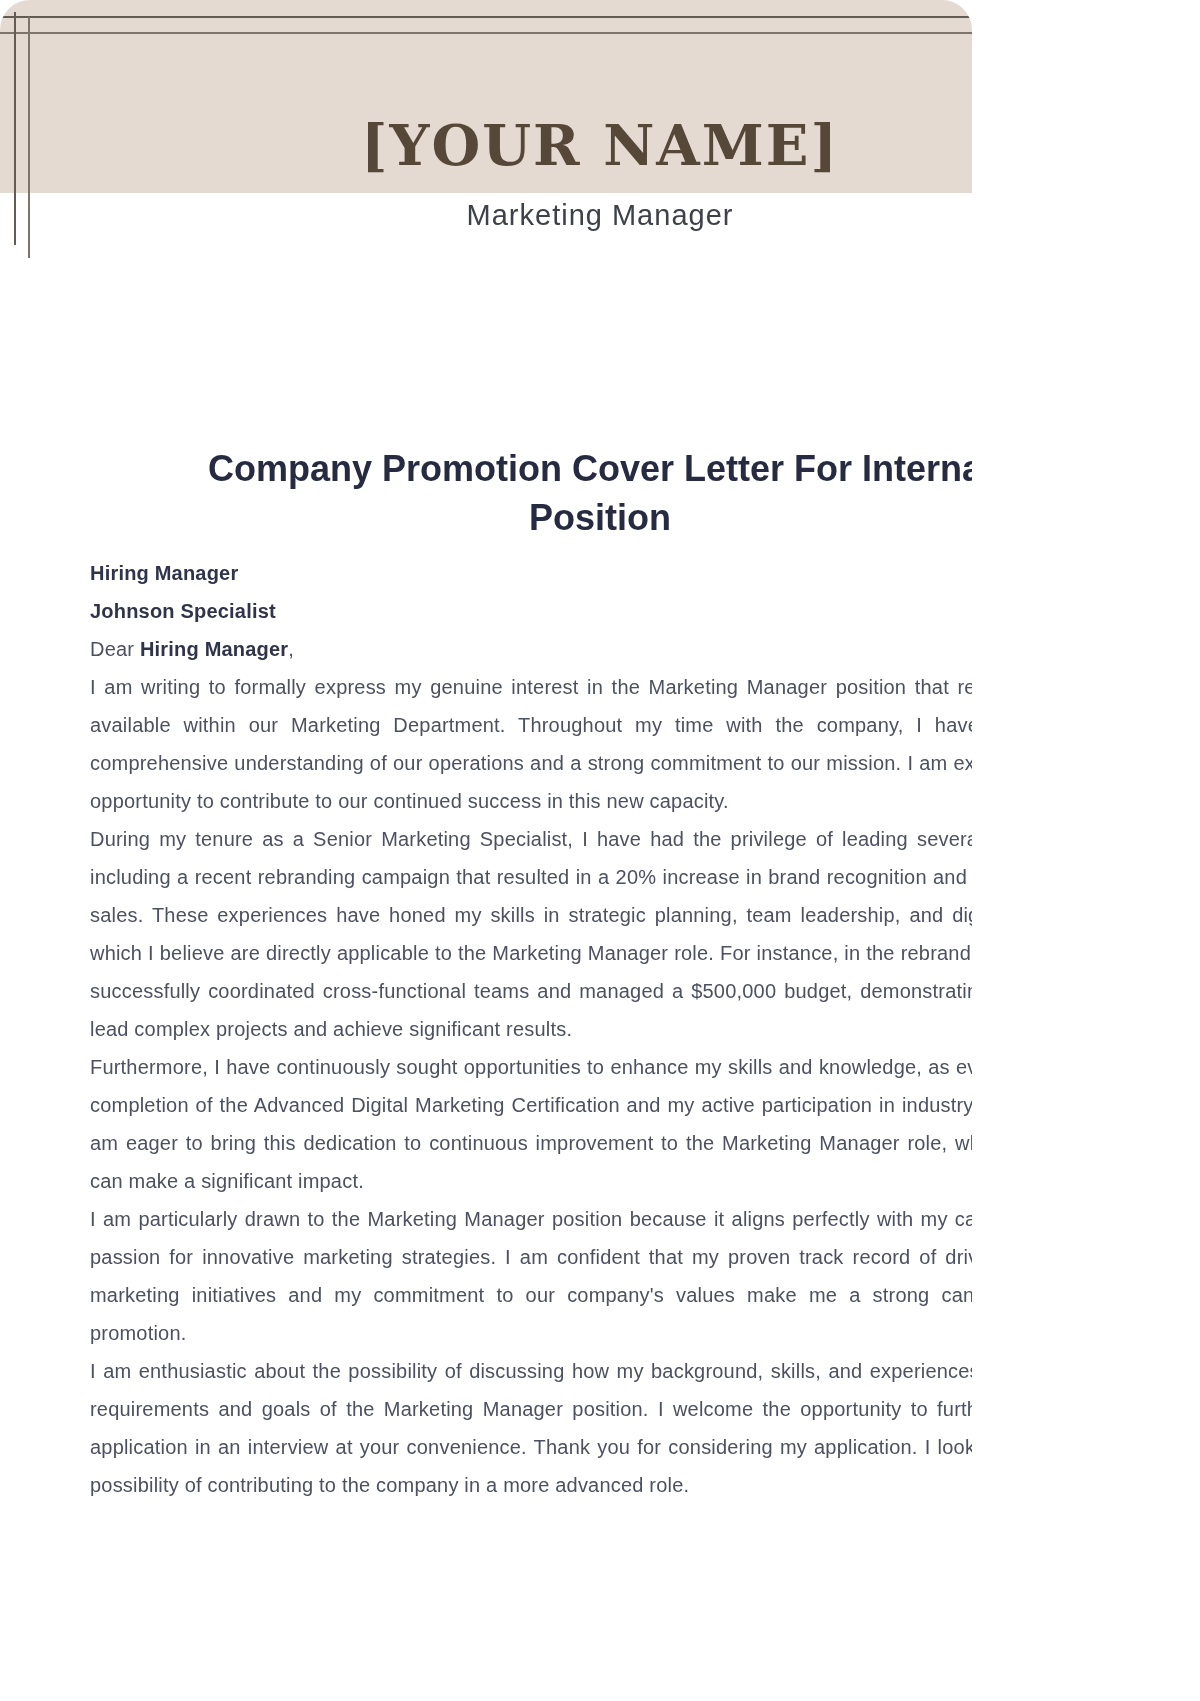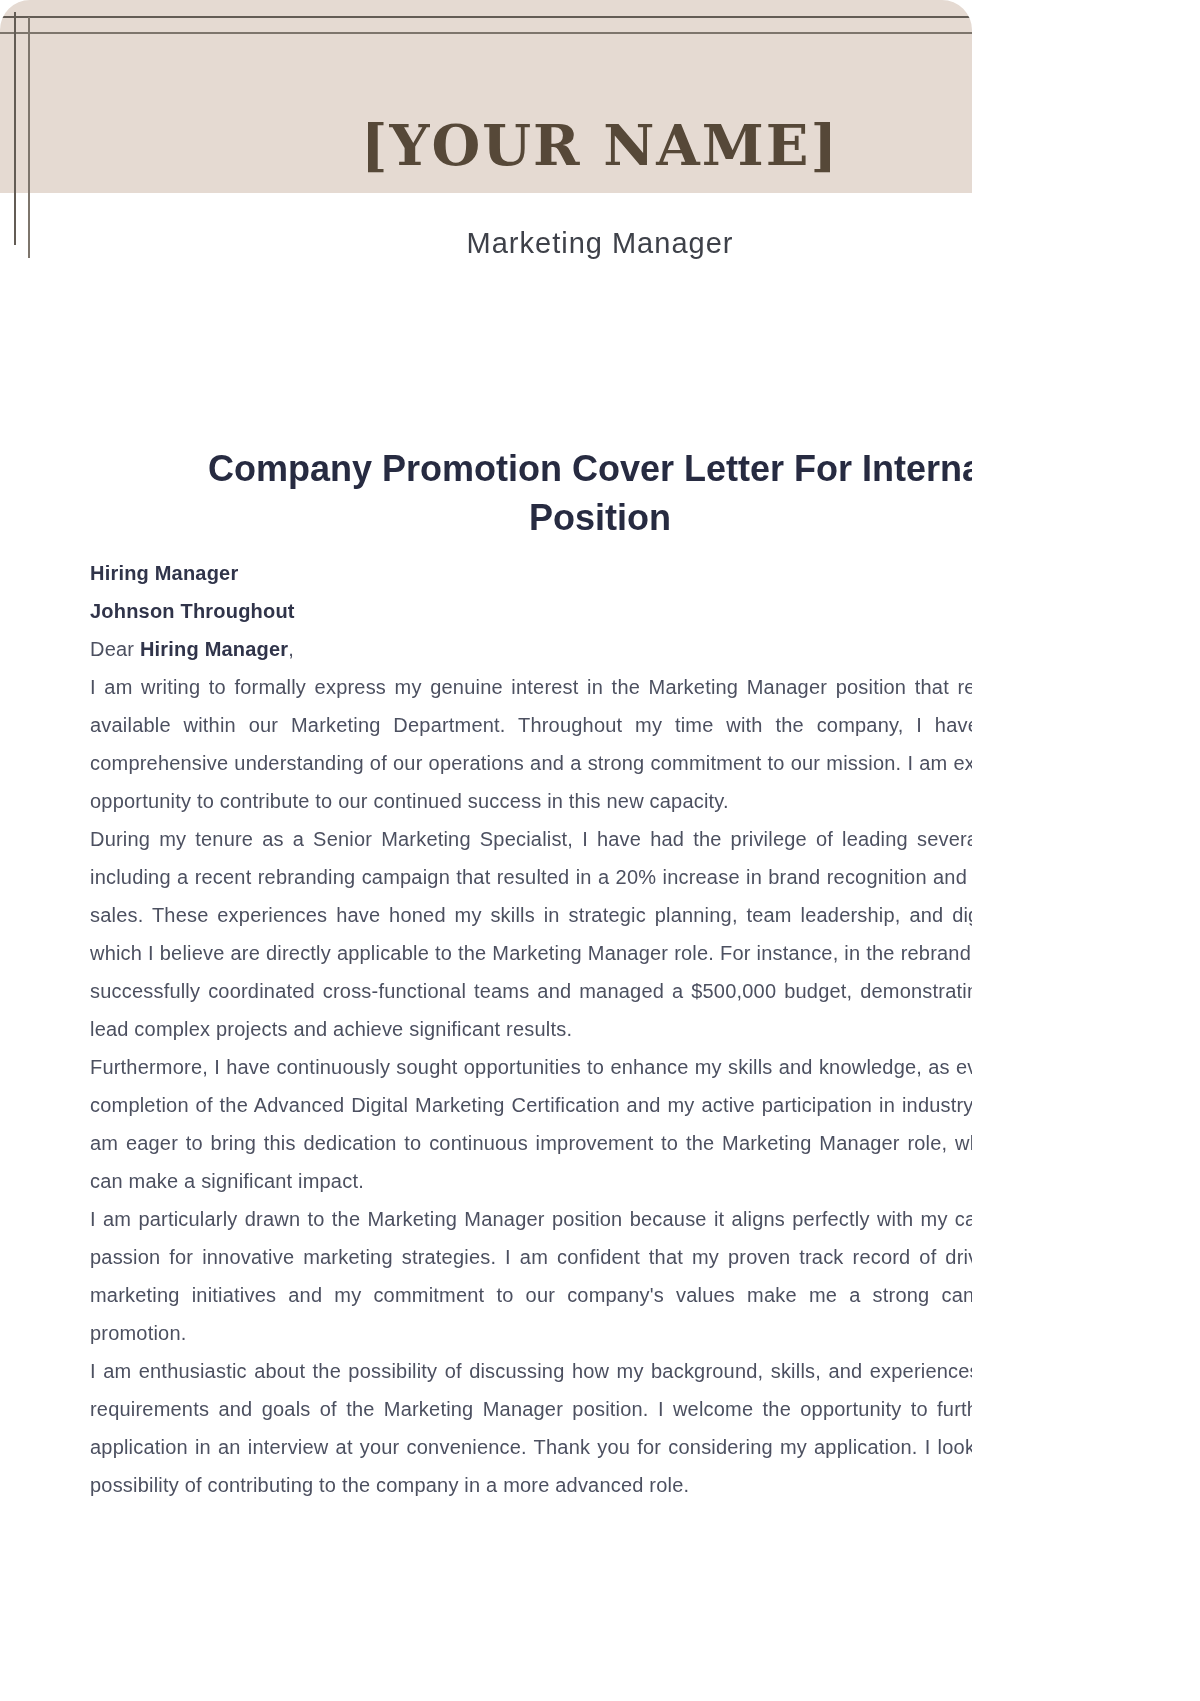--- a/index.html
+++ b/index.html
@@ -32,21 +32,20 @@
     font-family:"DejaVu Serif", serif;
     font-weight:700;font-size:56px;line-height:58px;
     letter-spacing:2px;
     color:var(--name_text,#564838);
   }
   .role-subtitle{
     position:absolute;left:0;top:198px;width:1200px;
     text-align:center;
     font-size:29px;line-height:34px;letter-spacing:1px;
     color:var(--subtitle_text,#3e4149);
-    margin-top:28px;
   }
   
   .letter{
     position:absolute;left:90px;top:0;width:1020px;
     padding-top:444px;
     font-size:20px;line-height:38px;letter-spacing:0.2px;
     color:var(--body_text,#4c5060);
   }
   .letter-title{
     max-width:920px;margin:0 auto 12px auto;
@@ -81,21 +80,21 @@
   <div class="name-title">[YOUR NAME]</div>
 
   <div class="role-subtitle">Marketing Manager</div>
 
   <div class="letter">
 
     <h1 class="letter-title">Company Promotion Cover Letter For Internal Position</h1>
 
     <div class="recipient-block">
         <div>Hiring Manager</div>
-        <div>Johnson Throughout</div>
+        <div>Johnson Specialist</div>
       </div>
 
     <div class="salutation"><span>Dear </span><span class="bold-name">Hiring Manager</span><span>,</span></div>
 
     <div class="letter-body">
         <p>I am writing to formally express my genuine interest in the Marketing Manager position that recently became available within our Marketing Department. Throughout my time with the company, I have developed a comprehensive understanding of our operations and a strong commitment to our mission. I am excited about the opportunity to contribute to our continued success in this new capacity.</p>
         <p>During my tenure as a Senior Marketing Specialist, I have had the privilege of leading several key projects, including a recent rebranding campaign that resulted in a 20% increase in brand recognition and a 15% boost in sales. These experiences have honed my skills in strategic planning, team leadership, and digital marketing, which I believe are directly applicable to the Marketing Manager role. For instance, in the rebranding campaign, I successfully coordinated cross-functional teams and managed a $500,000 budget, demonstrating my ability to lead complex projects and achieve significant results.</p>
         <p>Furthermore, I have continuously sought opportunities to enhance my skills and knowledge, as evidenced by my completion of the Advanced Digital Marketing Certification and my active participation in industry conferences. I am eager to bring this dedication to continuous improvement to the Marketing Manager role, where I believe I can make a significant impact.</p>
         <p>I am particularly drawn to the Marketing Manager position because it aligns perfectly with my career goals and passion for innovative marketing strategies. I am confident that my proven track record of driving successful marketing initiatives and my commitment to our company's values make me a strong candidate for this promotion.</p>
         <p>I am enthusiastic about the possibility of discussing how my background, skills, and experiences align with the requirements and goals of the Marketing Manager position. I welcome the opportunity to further discuss my application in an interview at your convenience. Thank you for considering my application. I look forward to the possibility of contributing to the company in a more advanced role.</p>

